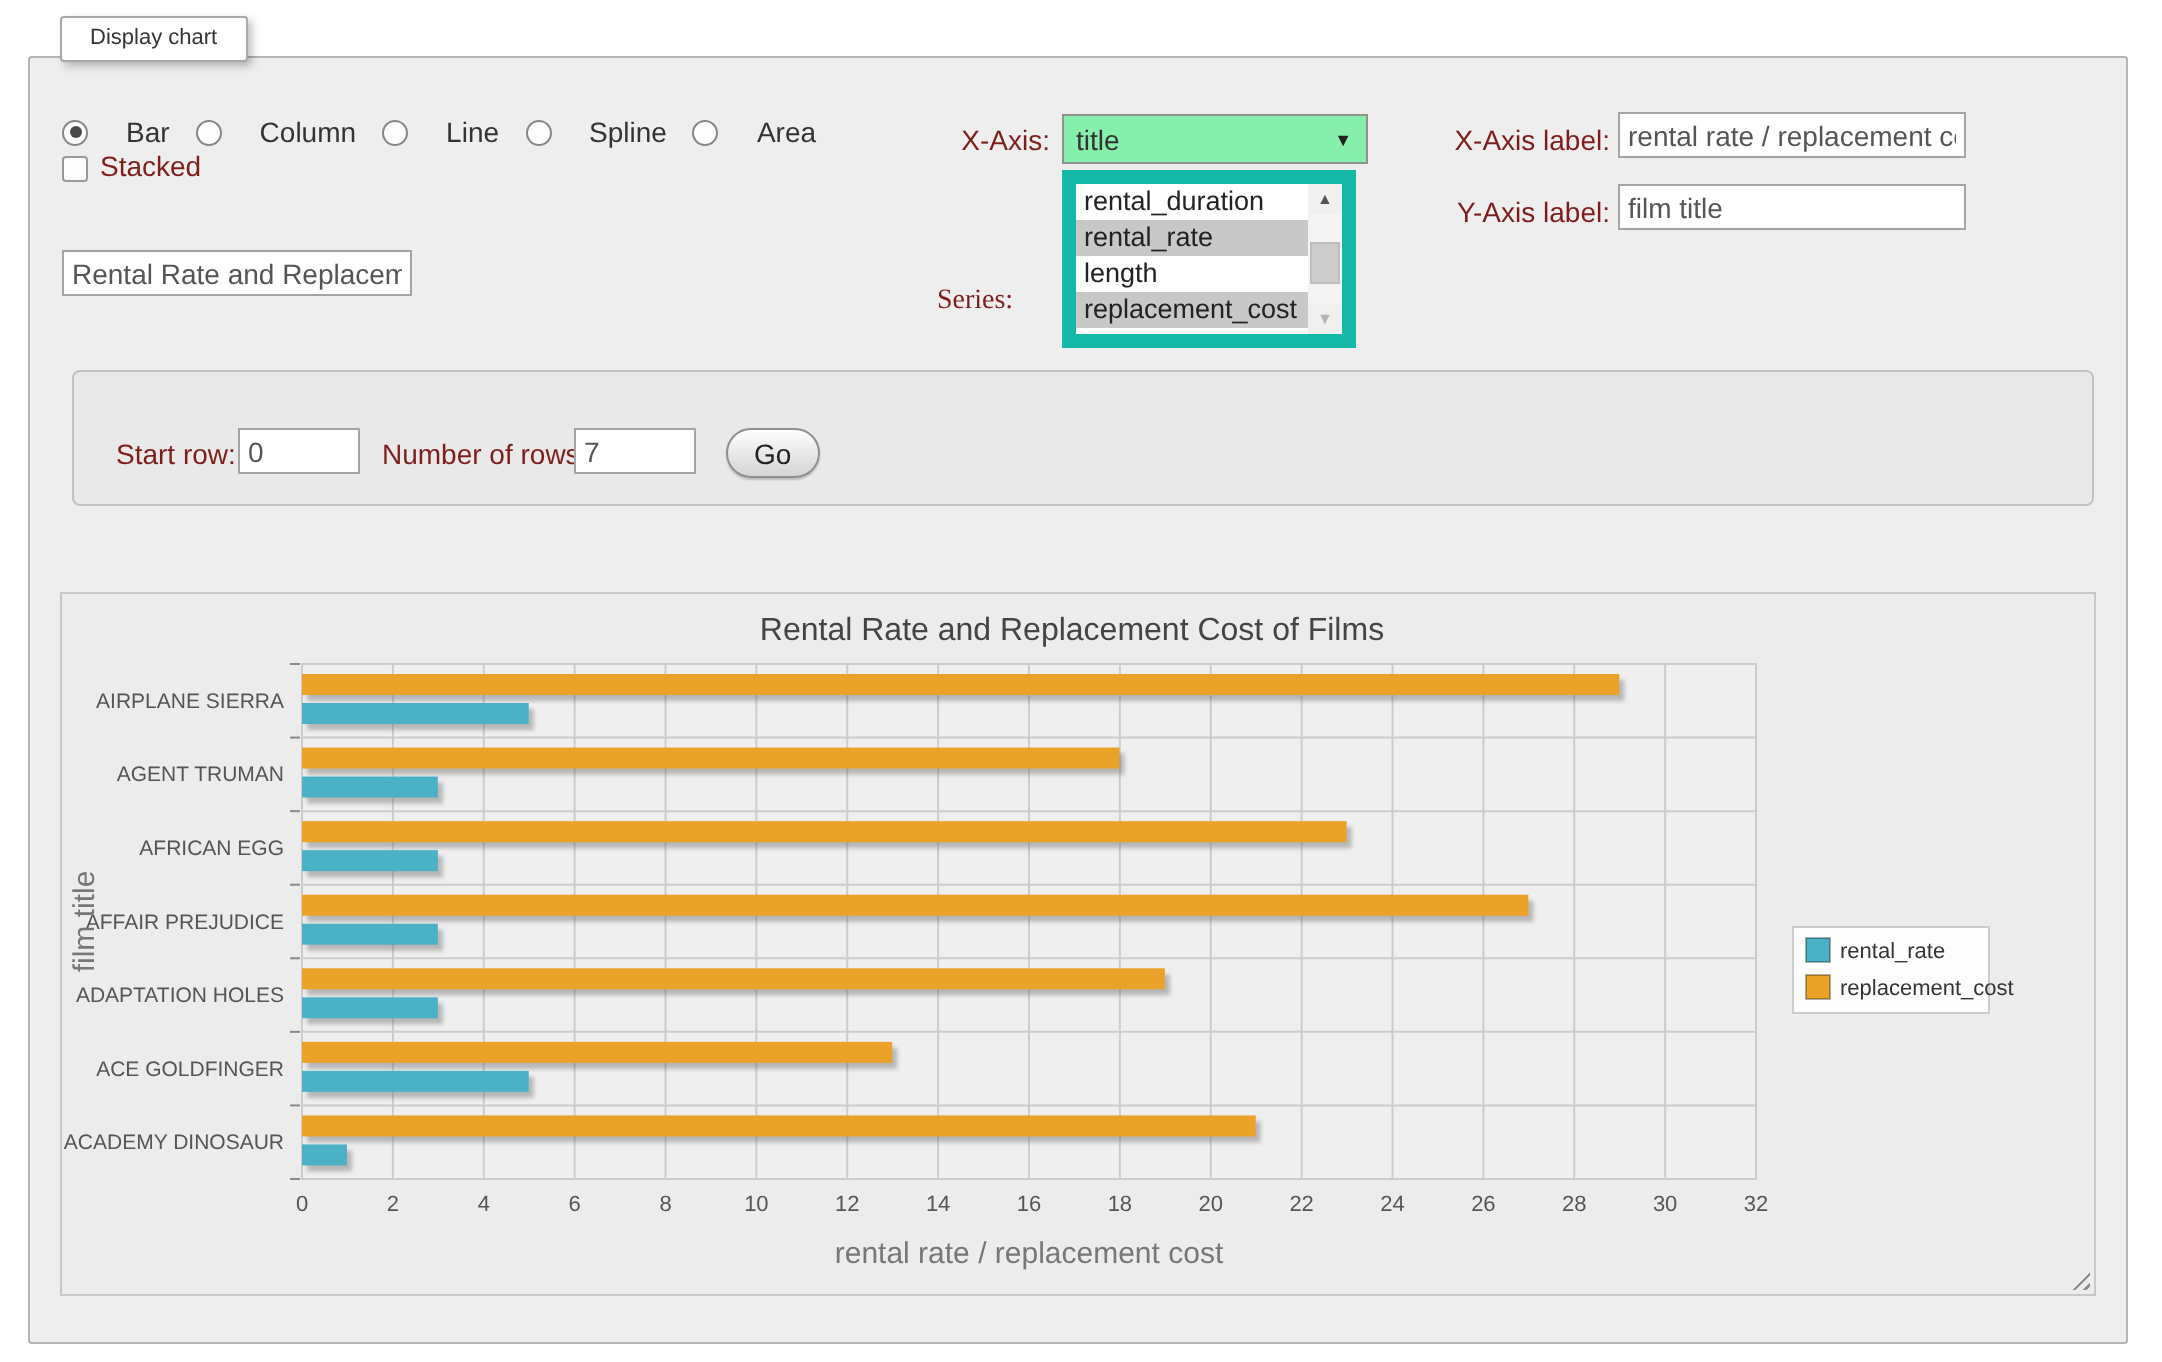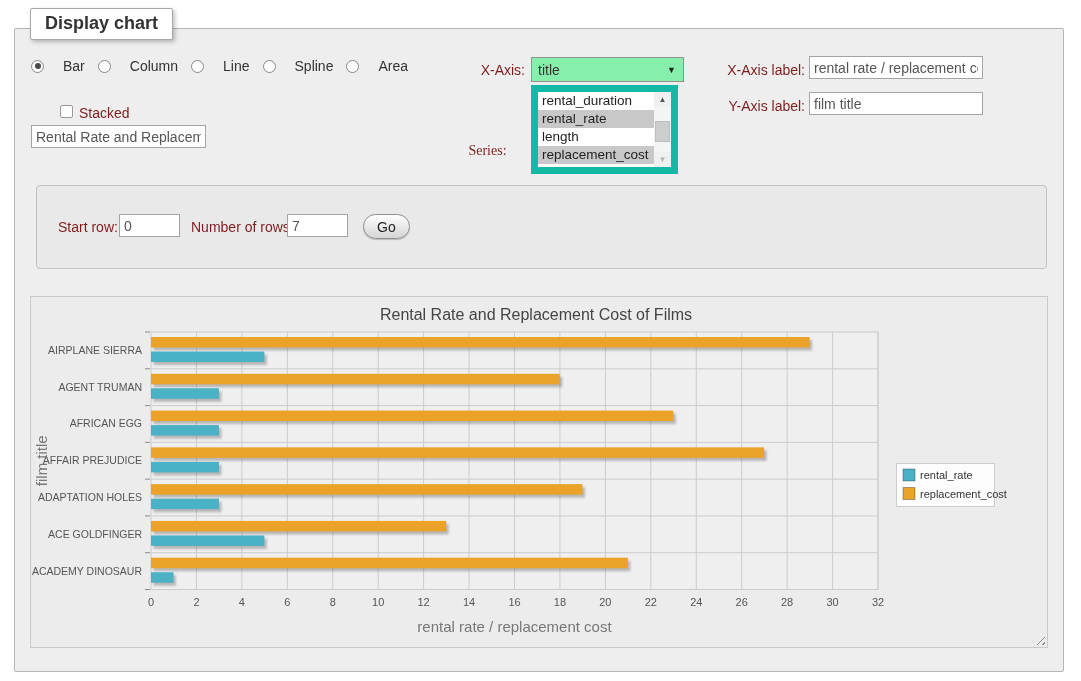--- a/index.html
+++ b/index.html
@@ -11,37 +11,37 @@
   .abs { position:absolute; }
 
   
   #fieldset {
     left:14px; top:28px; width:1050px; height:644px;
     background:#eeeeee; border:1px solid #b5b5b5; border-radius:2px;
   }
   #legend-tab {
     left:30px; top:8px; z-index:3; background:#ffffff;
     border:1px solid #a8a8a8; border-radius:2px; padding:4px 14px 5px 14px;
-    font-size:18px; font-weight:bold; color:#333;
+    font-size:11px; font-weight:normal; color:#333;
     box-shadow:2px 2px 4px rgba(0,0,0,0.25);
     text-align:center;
   }
 
   
   #chart-type-row { left:31px; top:58px; display:flex; align-items:center; gap:13px; font-size:14px; z-index:2;}
   .radio-item { display:flex; align-items:center; gap:19px; cursor:default; }
   .radio {
     width:13px; height:13px; border:1px solid #878787; border-radius:50%;
     background:#fdfdfd; position:relative; flex:0 0 auto;
   }
   .radio.checked::after {
     content:""; position:absolute; left:2.5px; top:2.5px; width:6px; height:6px;
     border-radius:50%; background:#4a4a4a;
   }
-  #stacked-row { left:31px; top:105px; display:flex; align-items:flex-start; gap:6px; font-size:14px; z-index:2;margin-left:29px;}
+  #stacked-row { left:31px; top:75px; display:flex; align-items:flex-end; gap:6px; font-size:14px; z-index:2;}
   .checkbox {
     width:13px; height:13px; border:1px solid #9a9a9a; border-radius:2px; background:#fdfdfd;
   }
 
   input[type=text] {
     border:1px solid #a4a4a4; background:#fff; font-family:"Liberation Sans",sans-serif;
     font-size:14px; color:#555; padding:2px 4px; height:23px; border-radius:0;
   }
   #title-input { left:31px; top:125px; width:175px; z-index:2; }
 
@@ -80,21 +80,21 @@
     background:#cdcdcd; border:1px solid #bdbdbd; }
 
   
   #x-axis-field-label { left:713px; top:62px; width:92px; text-align:right; z-index:2; }
   #x-axis-field-input { left:809px; top:56px; width:174px; z-index:2; }
   #y-axis-field-label { left:713px; top:98px; width:92px; text-align:right; z-index:2; }
   #y-axis-field-input { left:809px; top:92px; width:174px; z-index:2; }
 
   
   #params-panel {
-    left:36px; top:185px; width:1011px; height:84px; background:#e9e9e9;
+    left:36px; top:185px; width:1011px; height:68px; background:#e9e9e9;
     border:1px solid #c2c2c2; border-radius:4px; z-index:2;
   }
   #start-row-label { left:21px; top:33px; }
   #start-row-input { left:82px; top:28px; width:61px; }
   #num-rows-label { left:154px; top:33px; }
   #num-rows-input { left:250px; top:28px; width:61px; }
   #go-button {
     left:326px; top:28px; height:25px; padding:0 13px; border-radius:13px;
     border:1px solid #8f8f8f; background:linear-gradient(#fefefe,#d4d4d4);
     font-family:"Liberation Sans",sans-serif; font-size:14px; color:#222;

